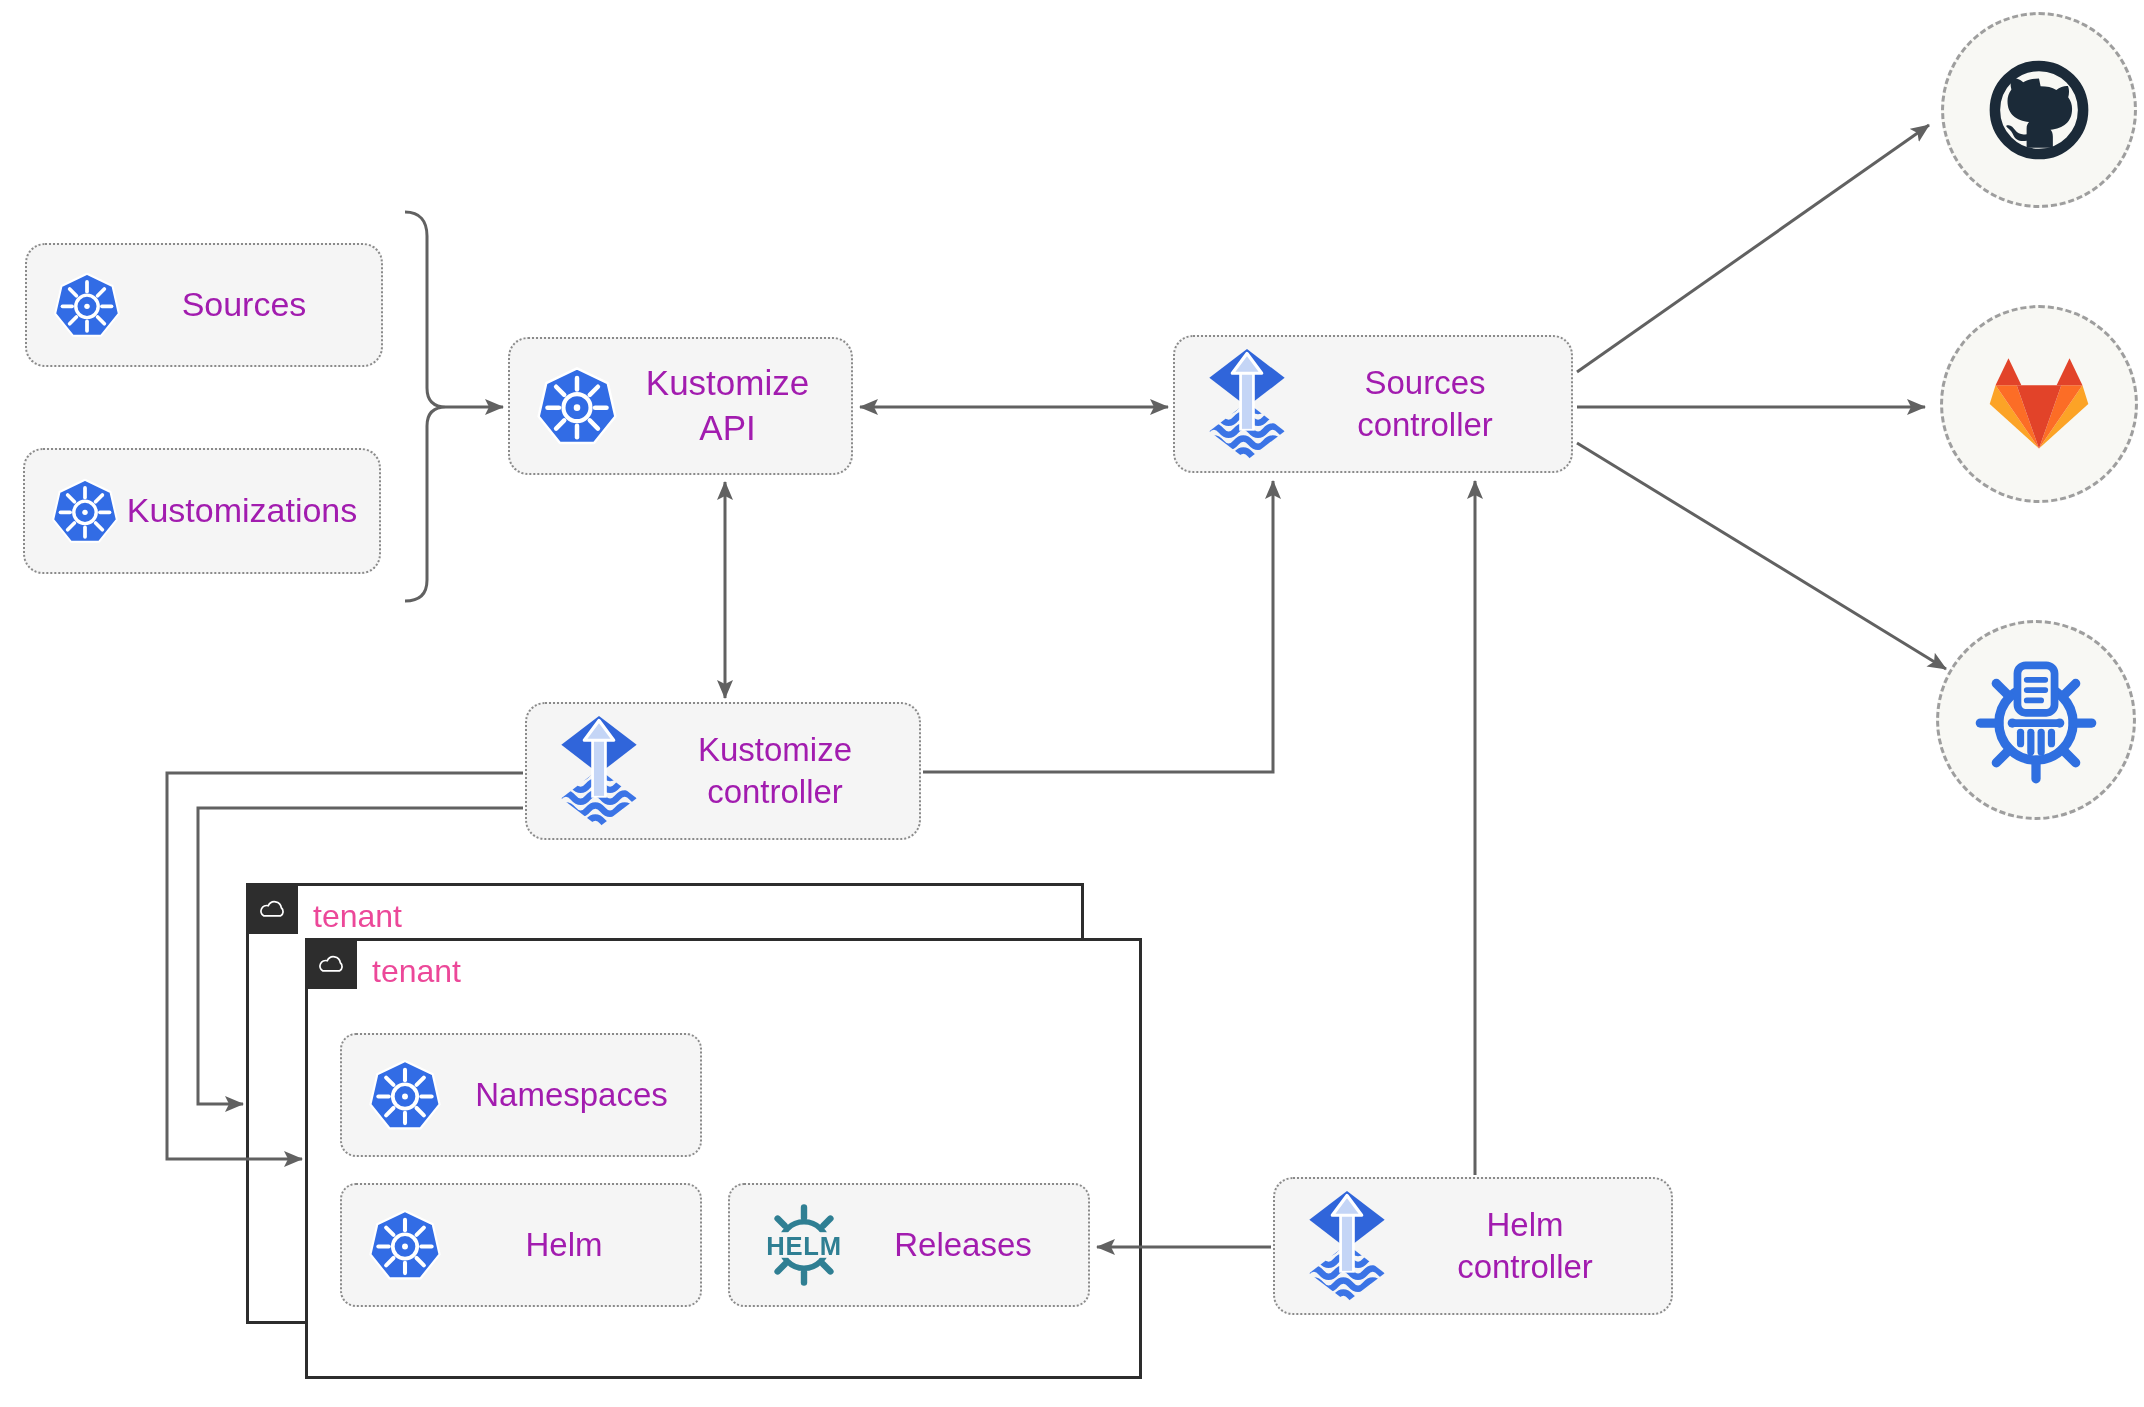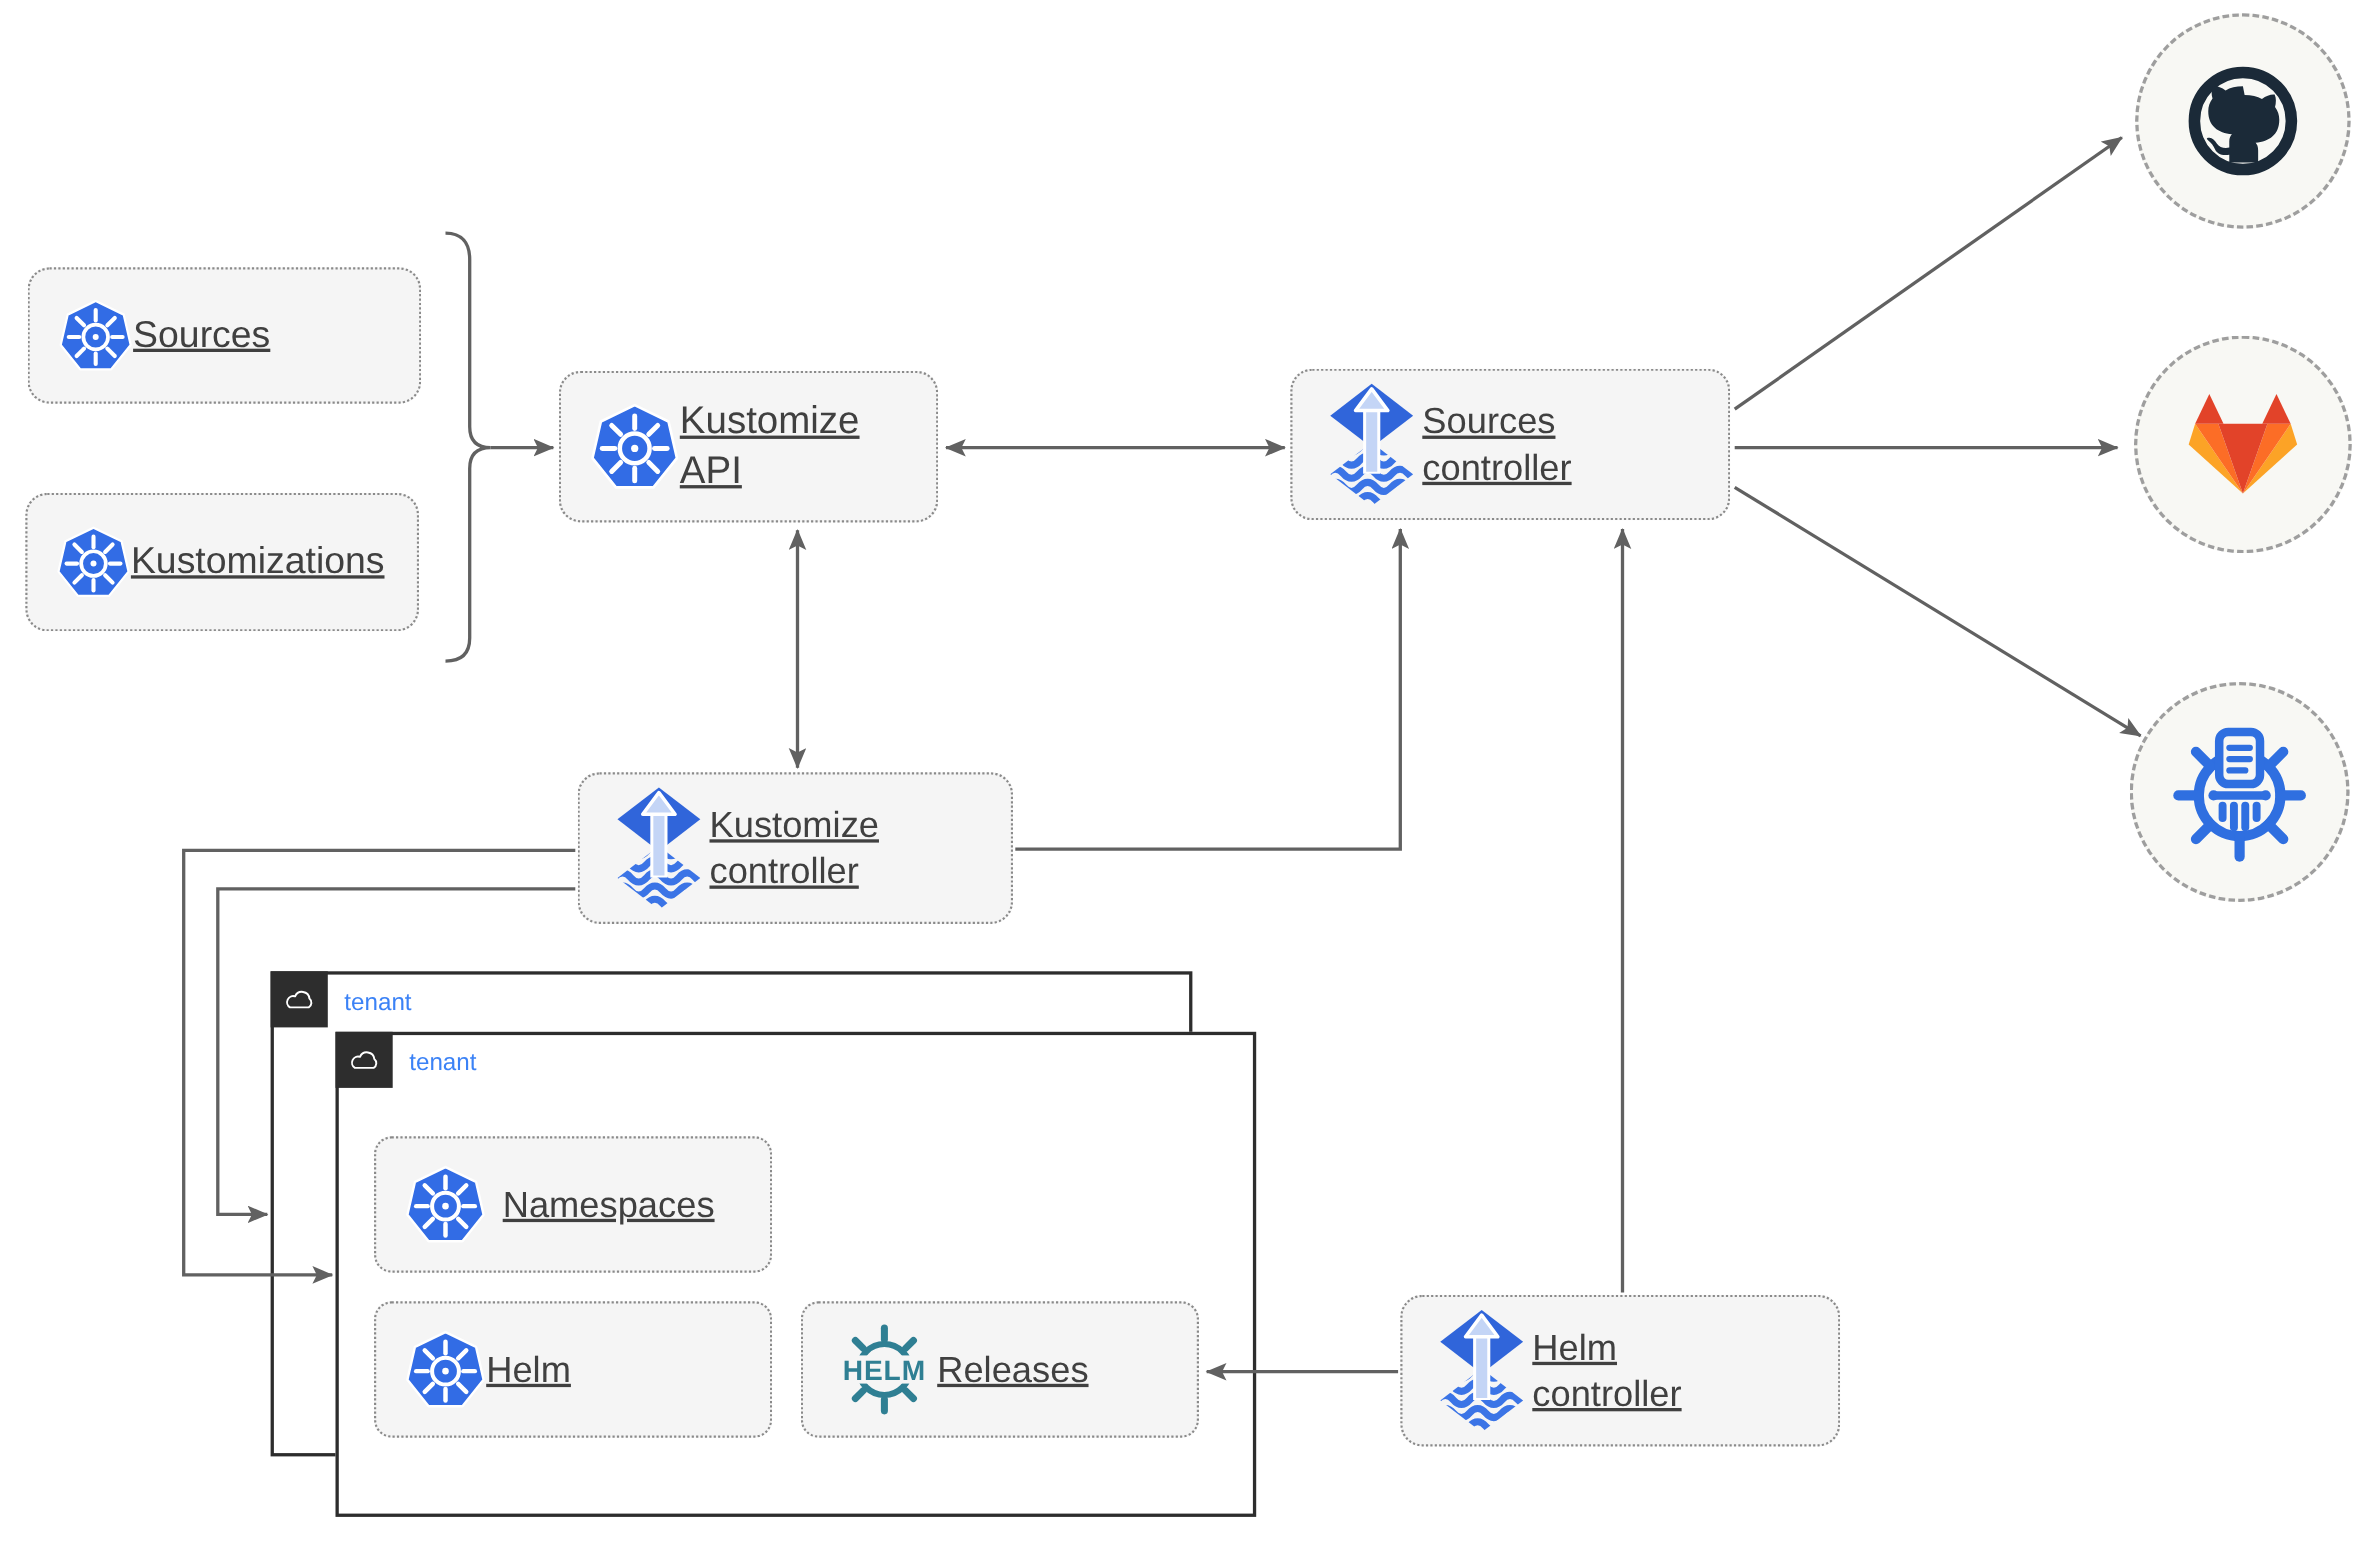--- a/index.html
+++ b/index.html
@@ -3,32 +3,32 @@
 <meta charset="utf-8">
 <style>
   html,body{margin:0;padding:0;background:#ffffff;}
   #stage{position:relative;width:2144px;height:1407px;background:#ffffff;
          font-family:"Liberation Sans", sans-serif;overflow:hidden;}
 
   
   .node{position:absolute;background:#f5f5f5;border:2px dotted #8a8a8a;border-radius:20px;
         display:flex;align-items:center;box-sizing:border-box;padding-left:26px;z-index:3;}
   .node .ic{flex:0 0 auto;display:flex;align-items:center;justify-content:center;}
-  .node .lbl{flex:1;font-size:33px;color:#404040;line-height:1.28;
-             white-space:pre-line;padding-right:14px;text-decoration:underline;}
+  .node .lbl{flex:1;text-align:center;font-size:33px;color:#a21caf;line-height:1.28;
+             white-space:pre-line;padding-right:14px;}
 
   
   .provider{position:absolute;border:3px dashed #9e9e9e;border-radius:50%;background:#f8f8f4;
             display:flex;align-items:center;justify-content:center;box-sizing:border-box;z-index:3;}
 
   
   .tenant{position:absolute;background:#ffffff;border:3px solid #2d2d2d;box-sizing:border-box;}
   .badge{position:absolute;left:-3px;top:-3px;width:52px;height:51px;background:#2d2d2d;
          display:flex;align-items:center;justify-content:center;}
-  .tlabel{position:absolute;left:64px;top:12px;font-size:22px;color:#3b82f6;}
+  .tlabel{position:absolute;left:64px;top:12px;font-size:32px;color:#ec4899;}
 
   .wires{position:absolute;left:0;top:0;z-index:50;pointer-events:none;}
   svg{display:block;}
 </style>
 </head>
 <body>
 
 <div id="stage">
 
   <svg width="0" height="0" style="position:absolute">

